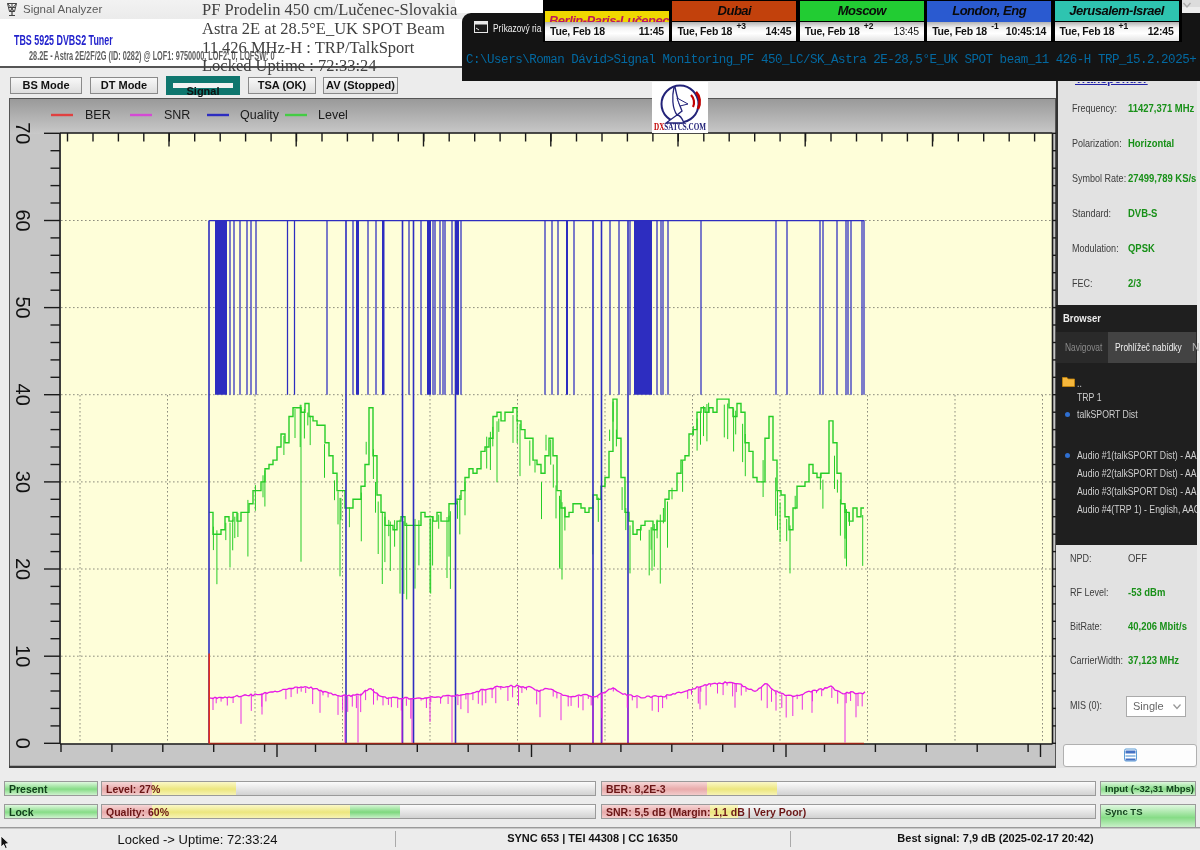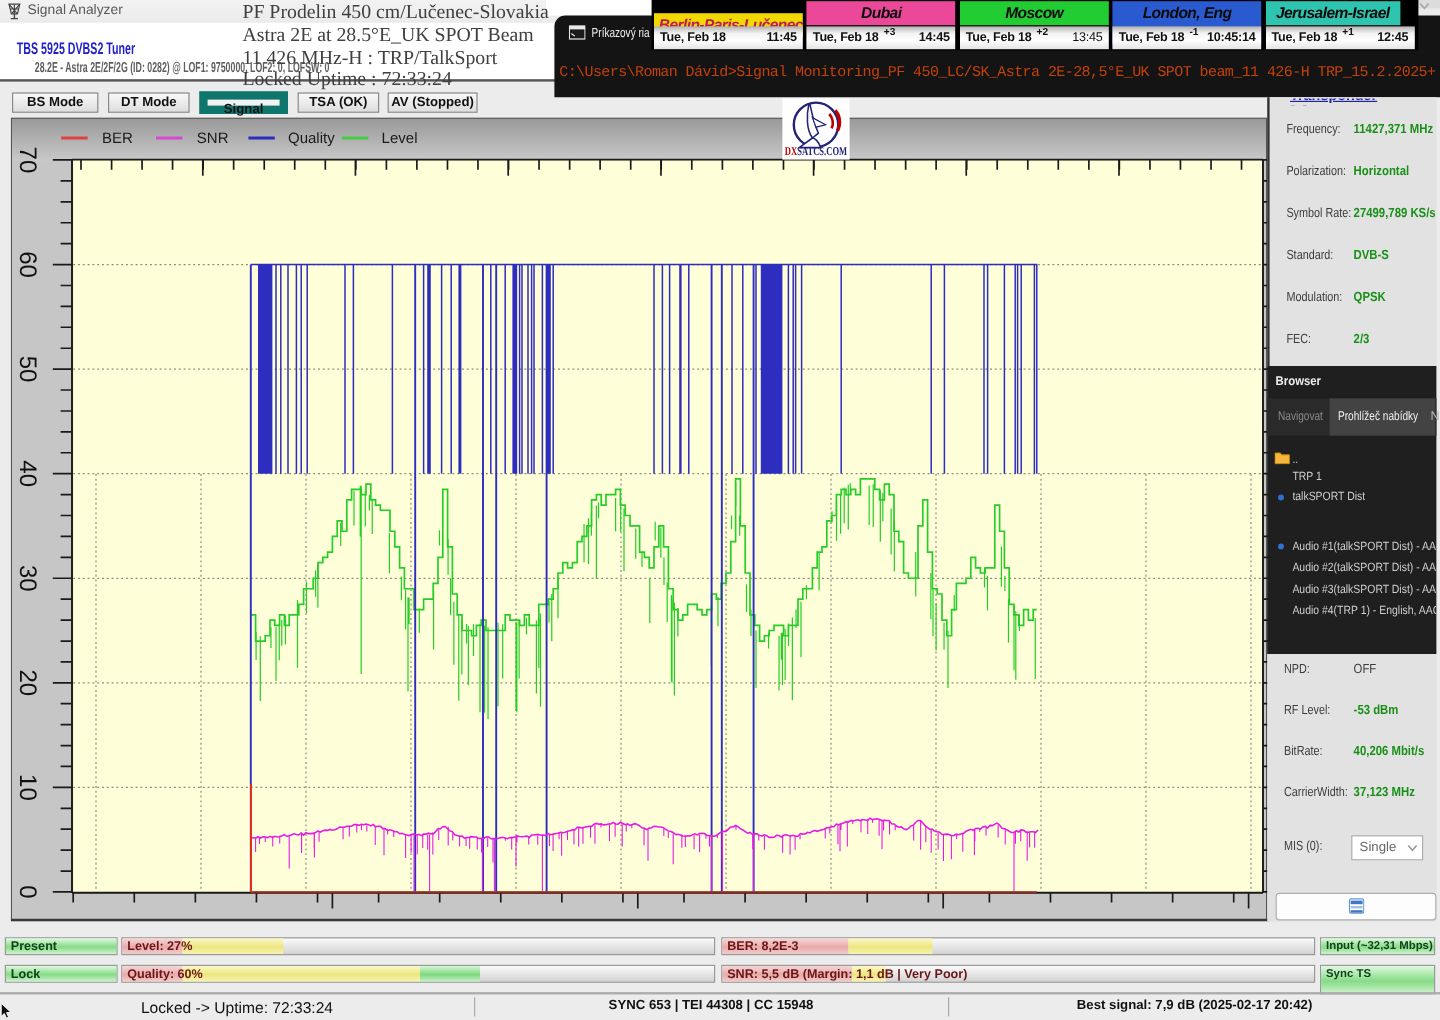--- a/index.html
+++ b/index.html
@@ -30,52 +30,52 @@
 <div class="abs" style="left:323px;top:77px;width:75px;height:17px;background:linear-gradient(#f8f8f8,#dedede);border:1px solid #8a8a8a;text-align:center;font-size:11px;font-weight:bold;line-height:15px;color:#111">AV (Stopped)</div>
 
 <div class="abs" style="left:455px;top:0;width:100px;height:13px;background:#fff"></div>
 <div class="abs" style="left:462px;top:13px;width:738px;height:68px;background:#141414;border-radius:9px 0 0 0"></div>
 <svg class="abs" style="left:474px;top:21px" width="14" height="13" viewBox="0 0 14 13">
  <rect x="0.5" y="0.5" width="13" height="11" fill="#1a1a1a" stroke="#e8e8e8"></rect>
  <rect x="0.5" y="0.5" width="13" height="3" fill="#e8e8e8"></rect>
  <path d="M2 7 L5 9" stroke="#e8e8e8" stroke-width="1"></path>
 </svg>
 <div class="abs" style="left:493px;top:22px;font-size:11px;color:#f0f0f0;white-space:nowrap;transform:scaleX(.76);transform-origin:0 0">Príkazový ria</div>
-<div class="abs" style="left:466px;top:53px;font-size:12.5px;font-family:'Liberation Mono',monospace;color:#c2410c;letter-spacing:-0.48px;white-space:pre">C:\Users\Roman Dávid&gt;Signal Monitoring_PF 450_LC/SK_Astra 2E-28,5°E_UK SPOT beam_11 426-H TRP_15.2.2025+</div>
+<div class="abs" style="left:466px;top:53px;font-size:12.5px;font-family:'Liberation Mono',monospace;color:#0369a1;letter-spacing:-0.48px;white-space:pre">C:\Users\Roman Dávid&gt;Signal Monitoring_PF 450_LC/SK_Astra 2E-28,5°E_UK SPOT beam_11 426-H TRP_15.2.2025+</div>
 
 <div class="abs" style="left:1181px;top:0;width:19px;height:7px;background:#dcdcdc"></div>
 <svg class="abs" style="left:1182px;top:1px" width="10" height="9" viewBox="0 0 10 9">
     <path d="M1.5 2 L5 6 L8.5 2" stroke="#aaa" stroke-width="1.4" fill="none"></path>
   </svg>
 
 <div id="clocks" class="abs" style="left:543px;top:0;width:639px;height:42px;background:#000">
     <div class="abs" style="left:2.0px;top:11px;width:124px;height:20px;background:#f0d800;text-align:right;font-size:13px;font-weight:bold;font-style:italic;color:#be185d;line-height:20px;letter-spacing:-0.5px">Berlin-Paris-Lučenec</div>
     <div class="abs" style="left:2.0px;top:22px;width:124px;height:19px;background:linear-gradient(#b2b2b2,#f2f2f2 30%,#ffffff 60%,#e4e4e4)">
       <span style="position:absolute;left:5px;top:3px;font-size:10.5px;font-weight:bold;color:#111;letter-spacing:-0.2px">Tue, Feb 18</span>
       <span style="position:absolute;right:5px;top:3px;font-size:10.5px;font-weight:bold;color:#111;letter-spacing:-0.2px">11:45</span>
     </div>
-    <div class="abs" style="left:129.4px;top:1px;width:124px;height:20px;background:#ec4899;text-align:center;font-size:13px;font-weight:bold;font-style:italic;color:#0a0a0a;line-height:20px;letter-spacing:-0.5px">Dubai</div>
+    <div class="abs" style="left:129.4px;top:1px;width:124px;height:20px;background:#c2410c;text-align:center;font-size:13px;font-weight:bold;font-style:italic;color:#0a0a0a;line-height:20px;letter-spacing:-0.5px">Dubai</div>
     <div class="abs" style="left:129.4px;top:22px;width:124px;height:19px;background:linear-gradient(#b2b2b2,#f2f2f2 30%,#ffffff 60%,#e4e4e4)">
       <span style="position:absolute;left:5px;top:3px;font-size:10.5px;font-weight:bold;color:#111;letter-spacing:-0.2px">Tue, Feb 18</span>
       <span style="position:absolute;left:64px;top:-1px;font-size:8.5px;font-weight:bold;color:#111">+3</span>
       <span style="position:absolute;right:5px;top:3px;font-size:10.5px;font-weight:bold;color:#111;letter-spacing:-0.2px">14:45</span>
     </div>
     <div class="abs" style="left:256.8px;top:1px;width:124px;height:20px;background:#22cc33;text-align:center;font-size:13px;font-weight:bold;font-style:italic;color:#0a0a0a;line-height:20px;letter-spacing:-0.5px">Moscow</div>
     <div class="abs" style="left:256.8px;top:22px;width:124px;height:19px;background:linear-gradient(#b2b2b2,#f2f2f2 30%,#ffffff 60%,#e4e4e4)">
       <span style="position:absolute;left:5px;top:3px;font-size:10.5px;font-weight:bold;color:#111;letter-spacing:-0.2px">Tue, Feb 18</span>
       <span style="position:absolute;left:64px;top:-1px;font-size:8.5px;font-weight:bold;color:#111">+2</span>
       <span style="position:absolute;right:5px;top:3px;font-size:10.5px;font-weight:normal;color:#111;letter-spacing:-0.2px">13:45</span>
     </div>
     <div class="abs" style="left:384.2px;top:1px;width:124px;height:36px;background:#2a5ad0;text-align:center;font-size:13px;font-weight:bold;font-style:italic;color:#0a0a0a;line-height:20px;letter-spacing:-0.5px">London, Eng</div>
     <div class="abs" style="left:384.2px;top:22px;width:124px;height:19px;background:linear-gradient(#b2b2b2,#f2f2f2 30%,#ffffff 60%,#e4e4e4)">
       <span style="position:absolute;left:5px;top:3px;font-size:10.5px;font-weight:bold;color:#111;letter-spacing:-0.2px">Tue, Feb 18</span>
       <span style="position:absolute;left:64px;top:-1px;font-size:8.5px;font-weight:bold;color:#111">-1</span>
       <span style="position:absolute;right:5px;top:3px;font-size:10.5px;font-weight:bold;color:#111;letter-spacing:-0.2px">10:45:14</span>
     </div>
-    <div class="abs" style="left:511.6px;top:1px;width:112px;height:20px;background:#2ec4b0;text-align:center;font-size:13px;font-weight:bold;font-style:italic;color:#0a0a0a;line-height:20px;letter-spacing:-0.5px">Jerusalem-Israel</div>
+    <div class="abs" style="left:511.6px;top:1px;width:124px;height:20px;background:#2ec4b0;text-align:center;font-size:13px;font-weight:bold;font-style:italic;color:#0a0a0a;line-height:20px;letter-spacing:-0.5px">Jerusalem-Israel</div>
     <div class="abs" style="left:511.6px;top:22px;width:124px;height:19px;background:linear-gradient(#b2b2b2,#f2f2f2 30%,#ffffff 60%,#e4e4e4)">
       <span style="position:absolute;left:5px;top:3px;font-size:10.5px;font-weight:bold;color:#111;letter-spacing:-0.2px">Tue, Feb 18</span>
       <span style="position:absolute;left:64px;top:-1px;font-size:8.5px;font-weight:bold;color:#111">+1</span>
       <span style="position:absolute;right:5px;top:3px;font-size:10.5px;font-weight:bold;color:#111;letter-spacing:-0.2px">12:45</span>
     </div>
   </div>
 
 <div class="abs" style="left:202px;top:1px;font-family:'Liberation Serif',serif;font-size:16.5px;line-height:18.8px;color:#404040;white-space:nowrap">PF Prodelin 450 cm/Lučenec-Slovakia<br>Astra 2E at 28.5°E_UK SPOT Beam<br>11 426 MHz-H : TRP/TalkSport<br>Locked Uptime : 72:33:24</div>
 
 <svg class="abs" style="left:9px;top:98px" width="1049" height="670" viewBox="9 98 1049 670">
@@ -409,18 +409,18 @@
 <div class="abs" style="left:1100px;top:804px;width:96px;height:25px;background:linear-gradient(#fbfbfb,#d2d2d2);border:1px solid #9a9a9a">
     <i class="abs" style="left:0;top:0;width:100%;height:100%;background:linear-gradient(#dff8df,#86dc86 55%,#cff2cf)"></i>
     <span style="position:absolute;left:4px;top:1px;font-size:9.5px;font-weight:bold;color:#12421c;white-space:nowrap">Sync TS</span>
   </div>
 
 <div class="abs" style="left:0;top:827px;width:1200px;height:2px;background:#c8c8c8;border-top:1px solid #9a9a9a"></div>
 <div class="abs" style="left:0;top:830px;width:1200px;height:20px;background:#ececec"></div>
 <div class="abs" style="left:395px;top:831px;width:1px;height:16px;background:#aaa"></div>
 <div class="abs" style="left:790px;top:831px;width:1px;height:16px;background:#aaa"></div>
 <div class="abs" style="left:60px;top:832px;width:275px;text-align:center;font-size:13px;font-weight:normal;color:#111">Locked -&gt; Uptime: 72:33:24</div>
-<div class="abs" style="left:455px;top:832px;width:275px;text-align:center;font-size:11px;font-weight:bold;color:#111">SYNC 653 | TEI 44308 | CC 15948</div>
+<div class="abs" style="left:455px;top:832px;width:275px;text-align:center;font-size:11px;font-weight:bold;color:#111">SYNC 653 | TEI 44308 | CC 16350</div>
 <div class="abs" style="left:858px;top:832px;width:275px;text-align:center;font-size:11px;font-weight:bold;color:#111">Best signal: 7,9 dB (2025-02-17 20:42)</div>
 
 <svg class="abs" style="left:0px;top:836px" width="12" height="14" viewBox="0 0 12 14">
     <path d="M1 0 L1 11 L3.6 8.6 L5.4 12.5 L7.2 11.7 L5.5 7.9 L9 7.6 Z" fill="#111" stroke="#fff" stroke-width="0.8"></path>
   </svg>
 
 </body></html>

